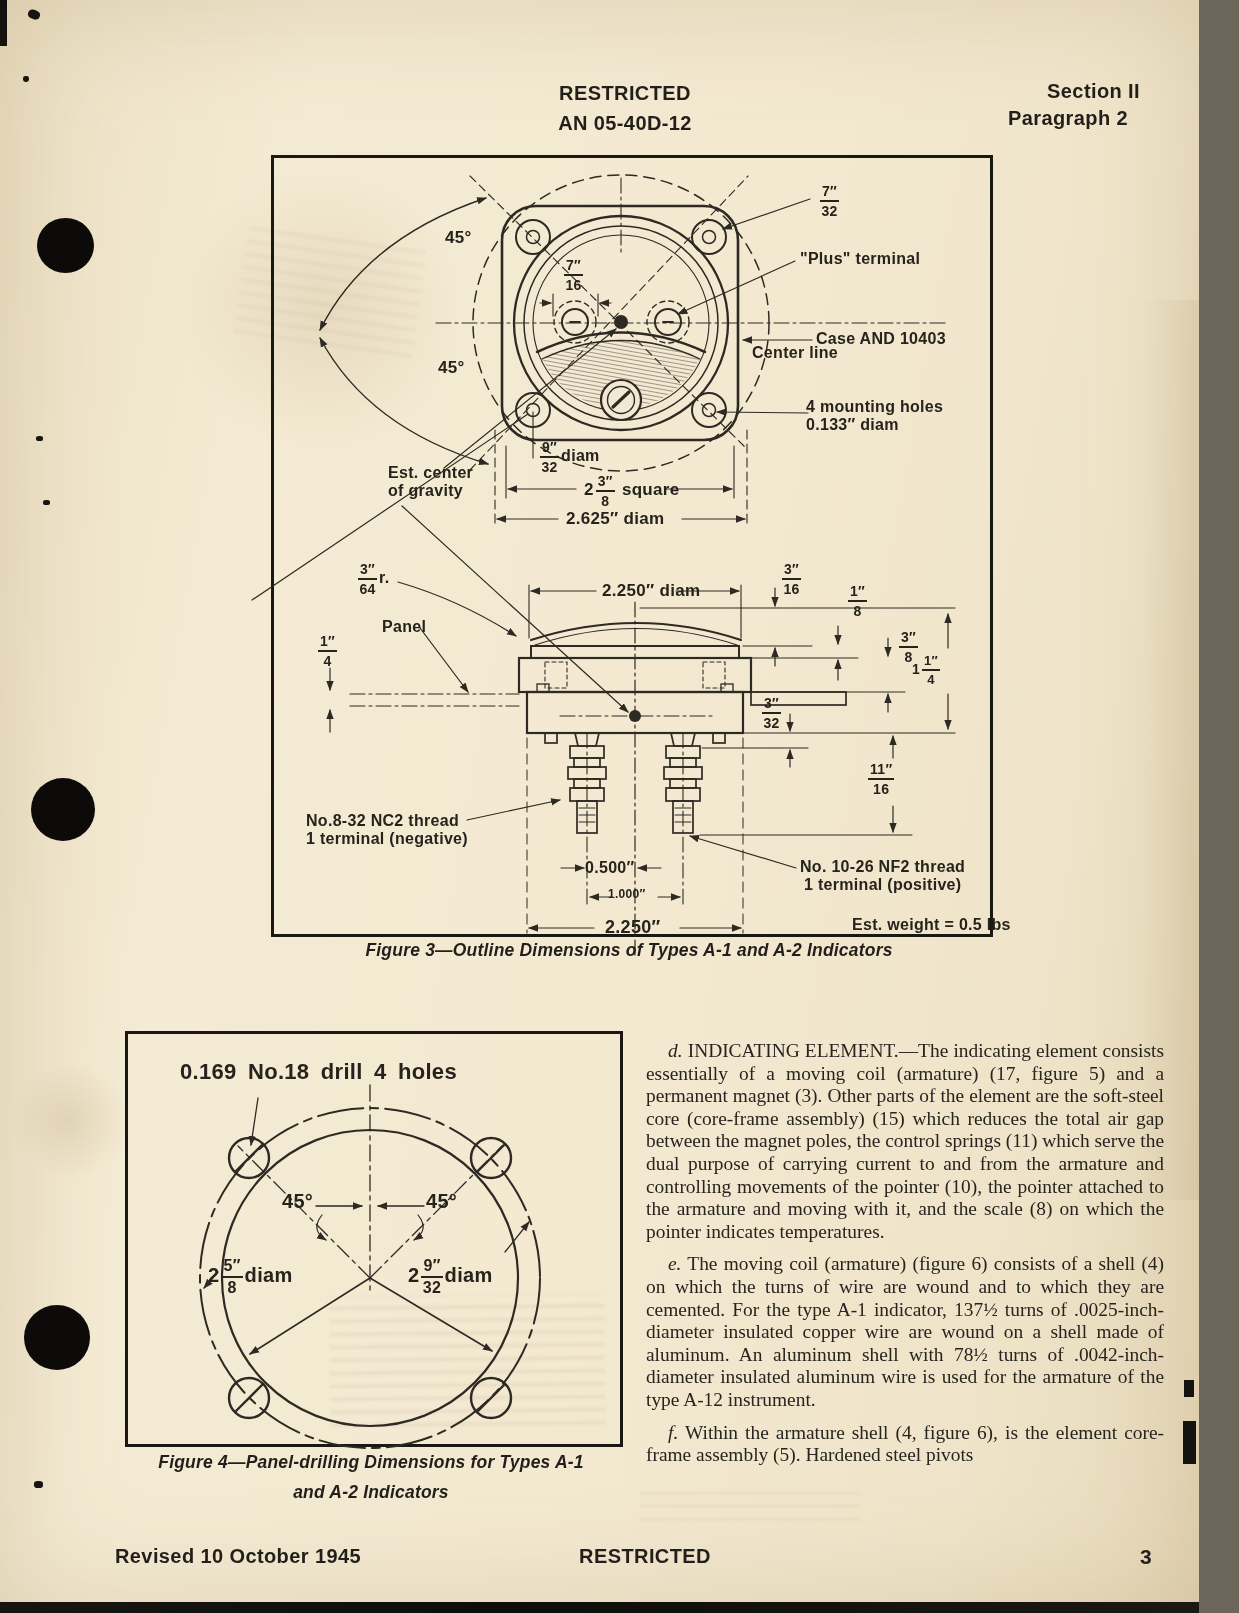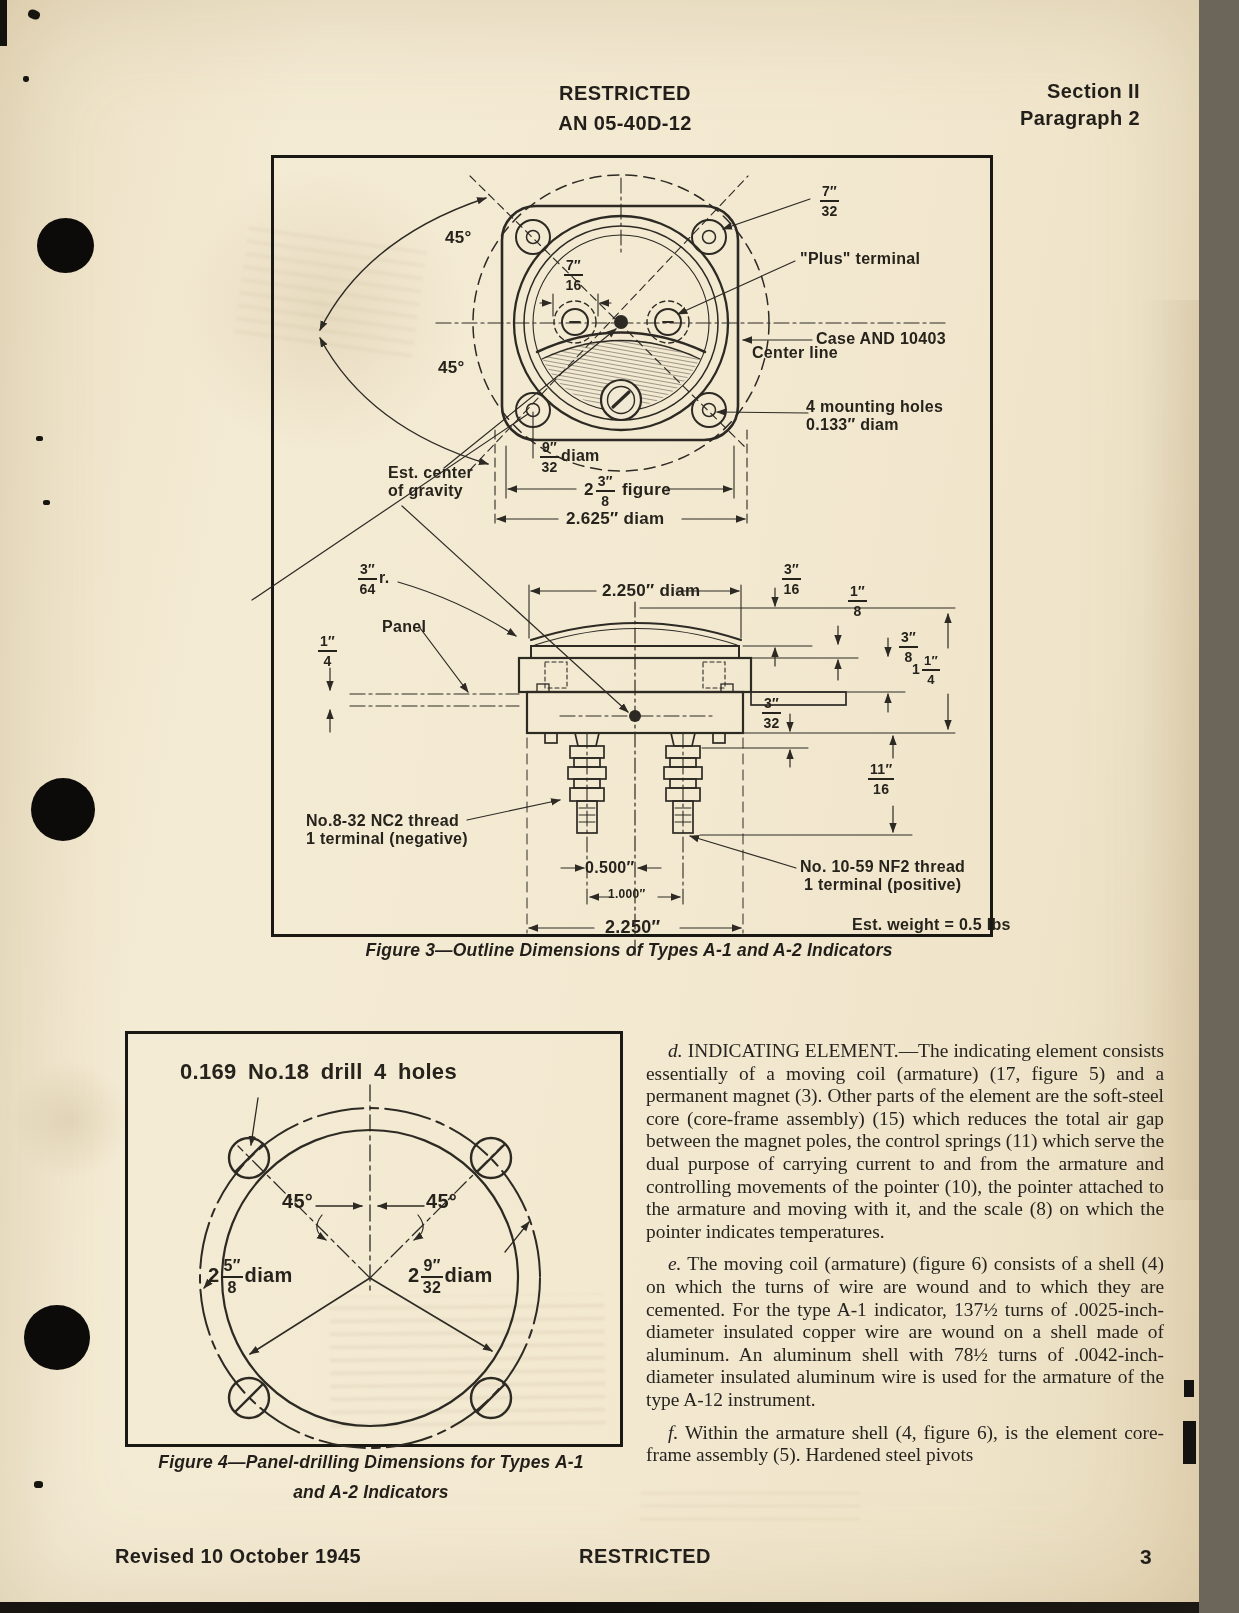--- a/index.html
+++ b/index.html
@@ -36,21 +36,21 @@
   <div class="stain" style="left:170px;top:160px;width:300px;height:300px;background:radial-gradient(circle,rgba(150,118,66,.14),transparent 68%);"></div>
   <div class="stain" style="left:10px;top:1060px;width:120px;height:120px;background:radial-gradient(circle,rgba(150,118,66,.16),transparent 70%);"></div>
   <div class="stain" style="left:1140px;top:300px;width:99px;height:900px;background:linear-gradient(90deg,transparent,rgba(130,100,55,.14));"></div>
   <div class="ghost" style="left:330px;top:1295px;width:275px;height:140px;transform:rotate(-.6deg);"></div>
   <div class="ghost" style="left:240px;top:235px;width:180px;height:120px;transform:rotate(8deg);opacity:.35;"></div>
   <div class="ghost" style="left:640px;top:1490px;width:220px;height:40px;opacity:.3;"></div>
 
   <div class="hdr" style="left:500px;top:82px;width:250px;text-align:center;">RESTRICTED</div>
   <div class="hdr" style="left:500px;top:112px;width:250px;text-align:center;">AN 05-40D-12</div>
   <div class="hdr" style="left:1028px;top:80px;width:112px;text-align:right;">Section II</div>
-  <div class="hdr" style="left:1008px;top:107px;width:132px;text-align:right;">Paragraph 2</div>
+  <div class="hdr" style="left:1008px;top:107px;width:132px;text-align:left;">Paragraph 2</div>
 
   <div class="figbox" style="left:271px;top:155px;width:716px;height:776px;"></div>
   <div class="figbox" style="left:125px;top:1031px;width:492px;height:410px;"></div>
 
   <svg width="1239" height="1613" viewBox="0 0 1239 1613">
     <defs>
       <marker id="arr" markerWidth="11" markerHeight="9" refX="9" refY="4.5" orient="auto-start-reverse" markerUnits="userSpaceOnUse">
         <path d="M0,0.8 L10,4.5 L0,8.2 Z" fill="#2d2a24"></path>
       </marker>
       <pattern id="hatch" patternUnits="userSpaceOnUse" width="4" height="4" patternTransform="rotate(100)">
@@ -269,21 +269,21 @@
       </span><span>diam</span>
   </div>
   <div class="lab" style="left:388px;top:464px;">
     <div>Est. center</div>
     <div>of gravity</div>
   </div>
   <div class="lab" style="left:584px;top:474px;font-size:17px;">
     <span>2</span><span class="frac">
         <span class="fn">3″</span>
         <span class="fd">8</span>
-      </span> <span>figure</span>
+      </span> <span>square</span>
   </div>
   <div class="lab" style="left:566px;top:509px;font-size:17px;">2.625″ diam</div>
   <div class="lab" style="left:602px;top:581px;font-size:17px;">2.250″ diam</div>
   <div class="lab" style="left:356px;top:562px;">
     <span class="frac">
         <span class="fn">3″</span>
         <span class="fd">64</span>
       </span><span>r.</span>
   </div>
   <div class="lab" style="left:382px;top:618px;">Panel</div>
@@ -330,21 +330,21 @@
       </span>
   </div>
   <div class="lab" style="left:306px;top:812px;">
     <div>No.8-32 NC2 thread</div>
     <div>1 terminal (negative)</div>
   </div>
   <div class="lab" style="left:585px;top:859px;font-size:16px;">0.500″</div>
   <div class="lab" style="left:608px;top:888px;font-size:12px;">1.000″</div>
   <div class="lab" style="left:605px;top:917px;font-size:18px;">2.250″</div>
   <div class="lab" style="left:800px;top:858px;">
-    <div>No. 10-59 NF2 thread</div>
+    <div>No. 10-26 NF2 thread</div>
     <div style="margin-left:4px;">1 terminal (positive)</div>
   </div>
   <div class="lab" style="left:852px;top:916px;">Est. weight = 0.5 lbs</div>
 
   <div class="caption" style="left:271px;top:940px;width:716px;">Figure 3—Outline Dimensions of Types A-1 and A-2 Indicators</div>
 
   <div class="lab" style="left:180px;top:1060px;font-size:22px;word-spacing:5px;">0.169 No.18 drill  4 holes</div>
   <div class="lab" style="left:282px;top:1190px;font-size:20px;">45°</div>
   <div class="lab" style="left:426px;top:1190px;font-size:20px;">45°</div>
   <div class="lab" style="left:208px;top:1258px;font-size:20px;">

